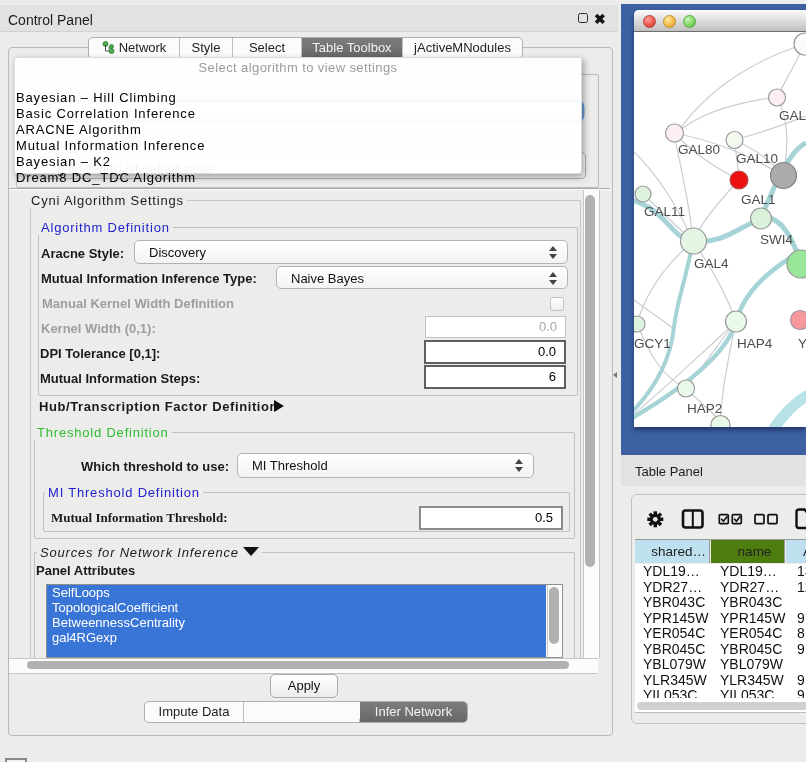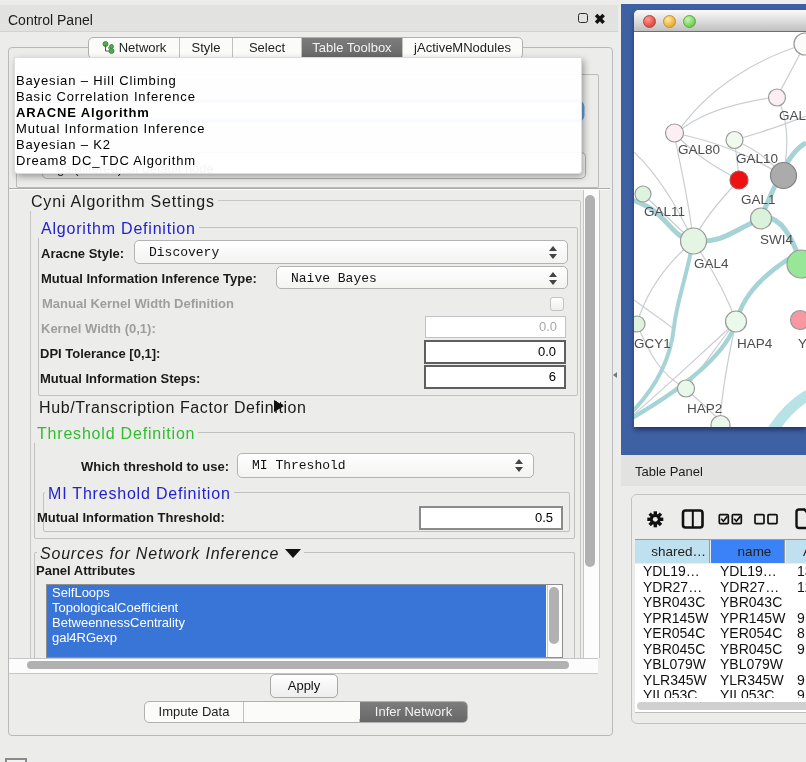--- a/index.html
+++ b/index.html
@@ -1,30 +1,30 @@
 <!DOCTYPE html>
 <html><head>
 <meta charset="utf-8">
 <style>
 html,body{margin:0;padding:0;width:806px;height:762px;overflow:hidden;
  font-family:"Liberation Sans",sans-serif;background:#ececea;}
 .abs{position:absolute;}
-.b{font-weight:bold;}
+.b{font-weight:normal;}
 .lbl{position:absolute;font-size:13px;color:#1a1a1a;font-weight:bold;white-space:nowrap;}
 .dis{color:#9e9e9e;}
 .combo{position:absolute;border:1px solid #b3b3b3;border-radius:5px;
  background:linear-gradient(#ffffff,#f3f3f2);box-shadow:inset 0 1px 0 #fff;
  font-size:13px;color:#111;}
-.combo .tx{position:absolute;left:14px;top:4px;white-space:nowrap;font-family:Liberation Mono, monospace;}
+.combo .tx{position:absolute;left:14px;top:4px;white-space:nowrap;}
 .arr{position:absolute;right:9px;width:9px;}
 .au{position:absolute;width:0;height:0;border-left:4px solid transparent;border-right:4px solid transparent;border-bottom:5px solid #444;top:5px;}
 .ad{position:absolute;width:0;height:0;border-left:4px solid transparent;border-right:4px solid transparent;border-top:5px solid #444;top:13px;}
 .field{position:absolute;background:#fff;font-size:13px;text-align:right;}
 .group{position:absolute;border:1px solid #c0c0c0;border-radius:2px;}
-.gtitle{position:absolute;font-size:16px;letter-spacing:0.8px;background:#ececea;padding:0 3px;white-space:nowrap;top:-8px;}
+.gtitle{position:absolute;font-size:13px;letter-spacing:0.8px;background:#ececea;padding:0 3px;white-space:nowrap;top:-8px;}
 .tabgrp{position:absolute;display:flex;border:1px solid #b0b0b0;border-radius:5px;background:#fbfbfa;overflow:hidden;height:20px;}
 .tab{font-size:13px;color:#222;text-align:center;line-height:20px;border-right:1px solid #c0c0c0;white-space:nowrap;}
 .tab:last-child{border-right:none;}
 .tabsel{background:linear-gradient(#7d7d7d,#676767);color:#f2f2f2;}
 .sb-v{position:absolute;background:#fcfcfc;border-left:1px solid #c6c6c6;border-right:1px solid #c6c6c6;}
 .thumb{position:absolute;background:#b1b1b1;border-radius:5px;}
 </style>
 </head>
 <body>
 
@@ -82,39 +82,39 @@
   </div>
 <div class="lbl dis" style="left:42px;top:296px;">Manual Kernel Width Definition</div>
 <div class="abs" style="left:550px;top:297px;width:12px;height:12px;border:1px solid #c2c2c2;border-radius:3px;background:linear-gradient(#fff,#efefef);"></div>
 <div class="lbl dis" style="left:41px;top:321px;">Kernel Width (0,1):</div>
 <div class="field" style="left:425px;top:316px;width:131px;height:20px;border:1px solid #c2c2c2;color:#a8a8a8;line-height:20px;padding-right:8px;">0.0</div>
 <div class="lbl" style="left:40px;top:346px;">DPI Tolerance [0,1]:</div>
 <div class="field" style="left:424px;top:340px;width:130px;height:20px;border:2px solid #5f5f5f;color:#000;line-height:20px;padding-right:8px;">0.0</div>
 <div class="lbl" style="left:40px;top:371px;">Mutual Information Steps:</div>
 <div class="field" style="left:424px;top:365px;width:130px;height:20px;border:2px solid #5f5f5f;color:#000;line-height:20px;padding-right:8px;">6</div>
 
-<div class="abs" style="left:39px;top:399px;font-size:16px;letter-spacing:0.6px;color:#1a1a1a;white-space:nowrap;">Hub/Transcription Factor Definition</div>
+<div class="abs" style="left:39px;top:399px;font-size:13px;letter-spacing:0.6px;color:#1a1a1a;white-space:nowrap;font-weight:bold;">Hub/Transcription Factor Definition</div>
 <div class="abs" style="left:274px;top:400px;width:0;height:0;border-top:6px solid transparent;border-bottom:6px solid transparent;border-left:10px solid #111;"></div>
 
 <div class="group" style="left:34px;top:432px;width:539px;height:105px;">
   <div class="gtitle" style="left:-1px;color:#2fbe2f;">Threshold Definition</div>
 </div>
 <div class="lbl" style="left:81px;top:459px;">Which threshold to use:</div>
 <div class="combo" style="left:237px;top:453px;width:295px;height:23px;">
     <span class="tx">MI Threshold</span>
     <span class="arr">
       <span class="au" style="left:0;"></span>
       <span class="ad" style="left:0;"></span>
     </span>
   </div>
 
 <div class="group" style="left:43px;top:492px;width:525px;height:38px;">
   <div class="gtitle" style="left:1px;color:#2222cf;">MI Threshold Definition</div>
 </div>
-<div class="lbl" style="left:37px;top:510px;">Mutual Information Threshold:</div>
+<div class="lbl" style="left:51px;top:510px;font-family:Liberation Serif, serif;">Mutual Information Threshold:</div>
 <div class="field" style="left:419px;top:506px;width:132px;height:20px;border:2px solid #8b8b8b;color:#000;line-height:20px;padding-right:8px;">0.5</div>
 
 <div class="group" style="left:34px;top:552px;width:539px;height:120px;border-bottom:none;">
   <div class="gtitle" style="left:2px;color:#1c1c1c;font-style:italic;">Sources for Network Inference&nbsp;<span style="display:inline-block;width:0;height:0;border-left:8px solid transparent;border-right:8px solid transparent;border-top:9px solid #111;vertical-align:1px;"></span></div>
 </div>
 <div class="lbl" style="left:36px;top:563px;">Panel Attributes</div>
 <div class="abs" style="left:46px;top:584px;width:515px;height:72px;border:1px solid #8e8e8e;background:#fff;overflow:hidden;">
   <div class="abs" style="left:0;top:0;width:499px;height:72px;background:#3875d7;color:#fff;font-size:13px;line-height:15px;padding-left:5px;box-sizing:border-box;">SelfLoops<br>TopologicalCoefficient<br>BetweennessCentrality<br>gal4RGexp</div>
   <div class="abs" style="left:500px;top:0;width:15px;height:72px;background:#fcfcfc;border-left:1px solid #c8c8c8;"></div>
   <div class="thumb" style="left:502px;top:2px;width:10px;height:57px;"></div>
@@ -246,21 +246,21 @@
       <path d="M91.2 14.8 l2.2 2.4 l4 -5" stroke-width="1.7"></path>
       <rect x="112" y="10.6" width="9" height="9" rx="1" stroke-width="1.7"></rect>
       <rect x="125" y="10.6" width="9" height="9" rx="1" stroke-width="1.7"></rect>
     </g>
     <path d="M162 5.5 h-6 q-2.5 0 -2.5 2.5 v13.5 q0 2.5 2.5 2.5 h12" fill="none" stroke="#111" stroke-width="2.4"></path>
     <path d="M161 5 l7 8" fill="none" stroke="#111" stroke-width="2.4"></path>
   </svg>
 
   <div class="abs" style="left:3px;top:44px;width:177px;height:24px;border-top:1px solid #9a9a9a;border-bottom:1px solid #808080;">
     <div class="abs" style="left:0;top:0;width:75px;height:23px;background:#bfe0ee;border-right:1px solid #9a9a9a;text-align:right;padding-right:3px;box-sizing:border-box;font-size:13.5px;line-height:23px;color:#222;">shared…</div>
-    <div class="abs" style="left:76px;top:0;width:74px;height:23px;background:#3b82f6;border-right:1px solid #9a9a9a;text-align:center;padding-left:14px;box-sizing:border-box;font-size:13.5px;line-height:23px;color:#222;">name</div>
+    <div class="abs" style="left:76px;top:0;width:74px;height:23px;background:#4d7c0f;border-right:1px solid #9a9a9a;text-align:center;padding-left:14px;box-sizing:border-box;font-size:13.5px;line-height:23px;color:#222;">name</div>
     <div class="abs" style="left:151px;top:0;width:26px;height:23px;background:#bfe0ee;font-size:13.5px;line-height:23px;color:#222;padding-left:17px;">A</div>
   </div>
 
   <div class="abs" style="left:3px;top:69px;width:177px;height:134px;background:#fff;overflow:hidden;font-size:14px;color:#111;">
     <div style="position:absolute;top:0.0px;height:15.5px;line-height:15.5px;">
         <span style="position:absolute;left:8px;">YDL19…</span>
         <span style="position:absolute;left:85px;">YDL19…</span>
         <span style="position:absolute;left:162px;">13</span>
       </div>
     <div style="position:absolute;top:15.5px;height:15.5px;line-height:15.5px;">
@@ -302,14 +302,15 @@
         <span style="position:absolute;left:162px;">9.</span>
       </div>
   </div>
 
   <div class="abs" style="left:3px;top:203px;width:177px;height:14px;background:#fff;border-bottom:1px solid #bdbdbd;"></div>
   <div class="abs" style="left:5px;top:207px;width:200px;height:8px;background:#d0d0d0;border-radius:4px;"></div>
 
 </div>
 
 <div class="abs" style="left:14px;top:57px;width:566px;height:115px;background:rgba(255,255,255,0.95);border:1px solid rgba(216,216,216,0.9);border-radius:0 0 4px 4px;box-shadow:2px 3px 7px rgba(0,0,0,0.35);z-index:50;">
-  <div class="abs" style="left:1px;top:15px;font-size:13px;letter-spacing:0.85px;color:#000;line-height:16px;white-space:nowrap;">Bayesian – Hill Climbing<br>Basic Correlation Inference<br><span class="b">ARACNE Algorithm</span><br>Mutual Information Inference<br>Bayesian – K2<br>Dream8 DC_TDC Algorithm</div>
+  <div class="abs" style="left:0;top:2px;width:566px;text-align:center;font-size:13px;letter-spacing:0.4px;color:#9b9b9b;">Select algorithm to view settings</div>
+  <div class="abs" style="left:1px;top:32px;font-size:13px;letter-spacing:0.85px;color:#000;line-height:16px;white-space:nowrap;">Bayesian – Hill Climbing<br>Basic Correlation Inference<br><span class="b">ARACNE Algorithm</span><br>Mutual Information Inference<br>Bayesian – K2<br>Dream8 DC_TDC Algorithm</div>
 </div>
 
 </body></html>

